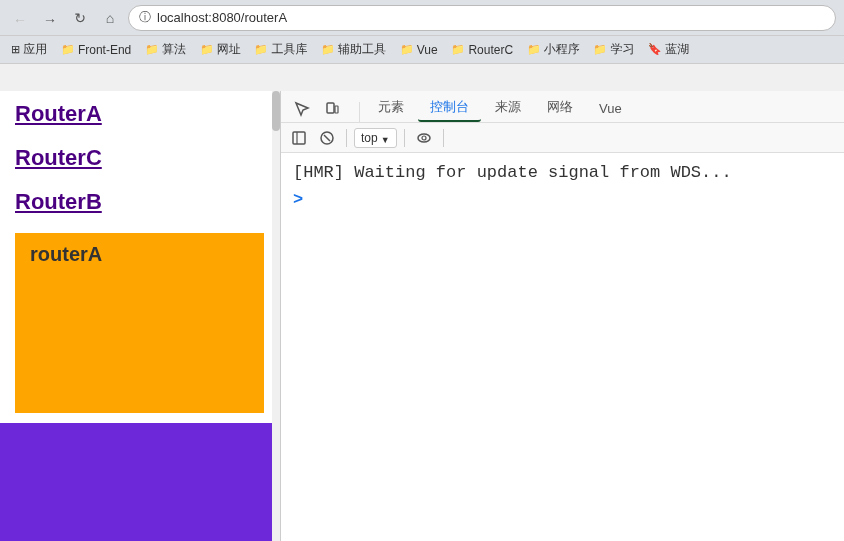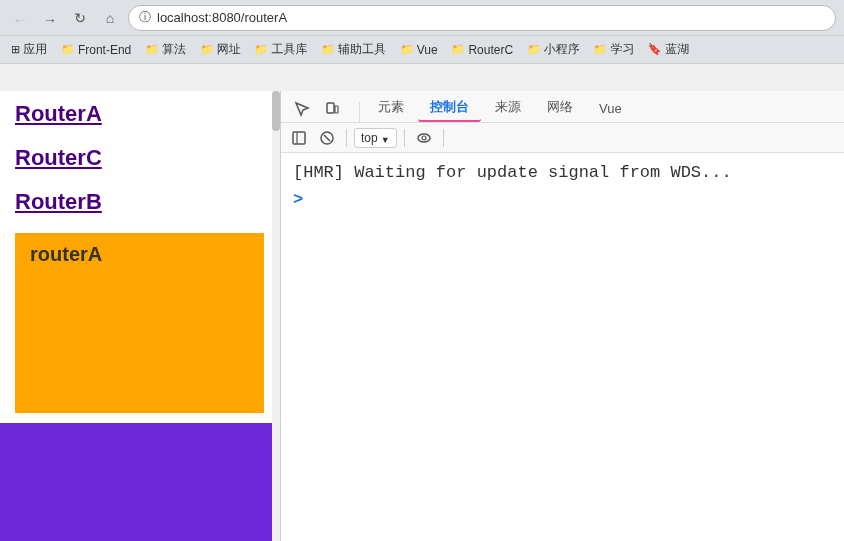--- a/index.html
+++ b/index.html
@@ -121,22 +121,22 @@
     .devtools-tab {
       padding: 4px 12px;
       font-size: 13px;
       cursor: pointer;
       color: #555;
       border-radius: 3px;
       border-bottom: 2px solid transparent;
     }
     .devtools-tab.active {
       color: #1a73e8;
-      border-bottom: 2px solid #ec4899;
-      font-weight: 700;
+      border-bottom: 2px solid #14532d;
+      font-weight: 400;
     }
     .devtools-tab-icons {
       display: flex;
       gap: 4px;
       margin-right: 8px;
     }
     .devtools-icon-btn {
       width: 26px; height: 26px;
       display: flex; align-items: center; justify-content: center;
       cursor: pointer;

